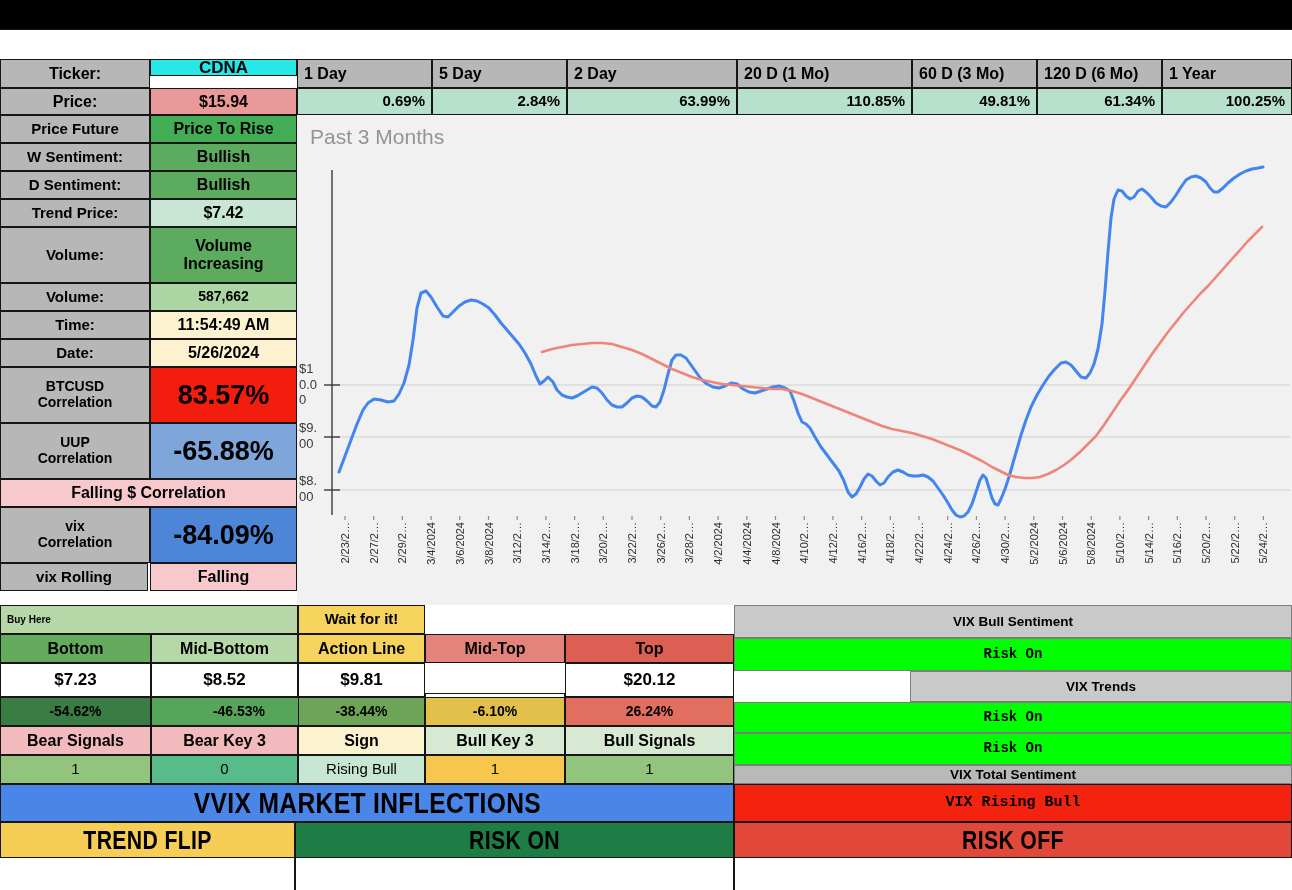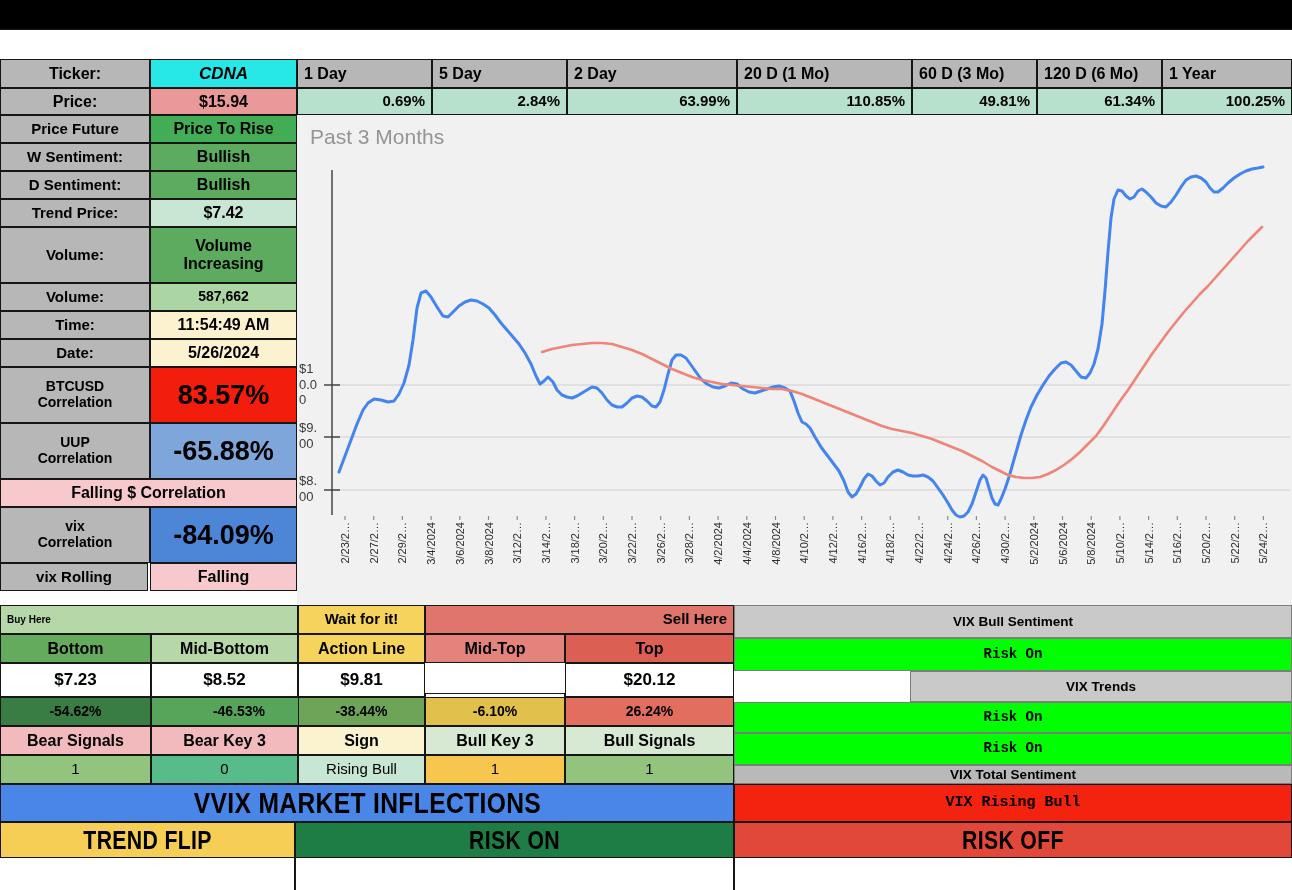--- a/index.html
+++ b/index.html
@@ -98,21 +98,21 @@
   <div id="risk-on-banner" class="cell banner" style="position: absolute; background: rgb(30, 125, 69);">
     <span>RISK ON</span>
   </div>
   <div id="risk-off-banner" class="cell banner" style="position: absolute; background: rgb(226, 72, 58);">
     <span>RISK OFF</span>
   </div>
 
   <div class="vline" style="left:294px"></div>
   <div class="vline" style="left:733px"></div>
 <div class="cell" style="left: 0px; top: 59px; width: 150px; height: 29px; background: rgb(183, 183, 183); font-size: 16px;"><span>Ticker:</span></div>
-    <div class="cell" style="left: 150px; top: 59px; width: 147px; height: 29px; background: rgb(39, 231, 231); font-size: 17px; font-style: italic;"><span>CDNA</span></div>
+    <div class="cell" style="left: 150px; top: 59px; width: 147px; height: 17px; background: rgb(39, 231, 231); font-size: 17px;"><span>CDNA</span></div>
     <div class="cell" style="left: 0px; top: 88px; width: 150px; height: 27px; background: rgb(183, 183, 183); font-size: 16px;"><span>Price:</span></div>
     <div class="cell" style="left: 150px; top: 88px; width: 147px; height: 27px; background: rgb(234, 153, 153); font-size: 16px;"><span>$15.94</span></div>
     <div class="cell al" style="left: 297px; top: 59px; width: 135px; height: 29px; background: rgb(183, 183, 183); font-size: 16px;"><span>1 Day</span></div>
     <div class="cell ar" style="left: 297px; top: 88px; width: 135px; height: 27px; background: rgb(183, 225, 205); font-size: 15px;"><span>0.69%</span></div>
     <div class="cell al" style="left: 432px; top: 59px; width: 135px; height: 29px; background: rgb(183, 183, 183); font-size: 16px;"><span>5 Day</span></div>
     <div class="cell ar" style="left: 432px; top: 88px; width: 135px; height: 27px; background: rgb(183, 225, 205); font-size: 15px;"><span>2.84%</span></div>
     <div class="cell al" style="left: 567px; top: 59px; width: 170px; height: 29px; background: rgb(183, 183, 183); font-size: 16px;"><span>2 Day</span></div>
     <div class="cell ar" style="left: 567px; top: 88px; width: 170px; height: 27px; background: rgb(183, 225, 205); font-size: 15px;"><span>63.99%</span></div>
     <div class="cell al" style="left: 737px; top: 59px; width: 175px; height: 29px; background: rgb(183, 183, 183); font-size: 16px;"><span>20 D (1 Mo)</span></div>
     <div class="cell ar" style="left: 737px; top: 88px; width: 175px; height: 27px; background: rgb(183, 225, 205); font-size: 15px;"><span>110.85%</span></div>
@@ -192,21 +192,20 @@
     <div class="ylab" style="left: 299px; top: 420px;">
       <div>$9.</div>
       <div>00</div>
     </div>
     <div class="ylab" style="left: 299px; top: 473px;">
       <div>$8.</div>
       <div>00</div>
     </div>
     <div class="cell al" style="left: 0px; top: 605px; width: 298px; height: 29px; background: rgb(182, 215, 168); font-size: 10px;"><span>Buy Here</span></div>
     <div class="cell" style="left: 298px; top: 605px; width: 127px; height: 29px; background: rgb(246, 211, 92); font-size: 15px;"><span>Wait for it!</span></div>
-    <div class="cell ar" style="left: 425px; top: 605px; width: 309px; height: 29px; background: rgb(224, 117, 107); font-size: 15px;"><span>Sell Here</span></div>
     <div class="cell" style="left: 0px; top: 634px; width: 151px; height: 29px; background: rgb(101, 171, 93); font-size: 16px;"><span>Bottom</span></div>
     <div class="cell" style="left: 151px; top: 634px; width: 147px; height: 29px; background: rgb(182, 215, 168); font-size: 16px;"><span>Mid-Bottom</span></div>
     <div class="cell" style="left: 298px; top: 634px; width: 127px; height: 29px; background: rgb(246, 211, 92); font-size: 16px;"><span>Action Line</span></div>
     <div class="cell" style="left: 425px; top: 634px; width: 140px; height: 29px; background: rgb(228, 131, 124); font-size: 16px;"><span>Mid-Top</span></div>
     <div class="cell" style="left: 565px; top: 634px; width: 169px; height: 29px; background: rgb(220, 95, 84); font-size: 16px;"><span>Top</span></div>
     <div class="cell" style="left: 0px; top: 663px; width: 151px; height: 34px; background: rgb(255, 255, 255); font-size: 17px;"><span>$7.23</span></div>
     <div class="cell" style="left: 151px; top: 663px; width: 147px; height: 34px; background: rgb(255, 255, 255); font-size: 17px;"><span>$8.52</span></div>
     <div class="cell" style="left: 298px; top: 663px; width: 127px; height: 34px; background: rgb(255, 255, 255); font-size: 17px;"><span>$9.81</span></div>
     <div class="cell" style="left: 425px; top: 663px; width: 140px; height: 34px; background: rgb(255, 255, 255); font-size: 17px; margin-top: 30px;"><span>$14.97</span></div>
     <div class="cell" style="left: 565px; top: 663px; width: 169px; height: 34px; background: rgb(255, 255, 255); font-size: 17px;"><span>$20.12</span></div>

